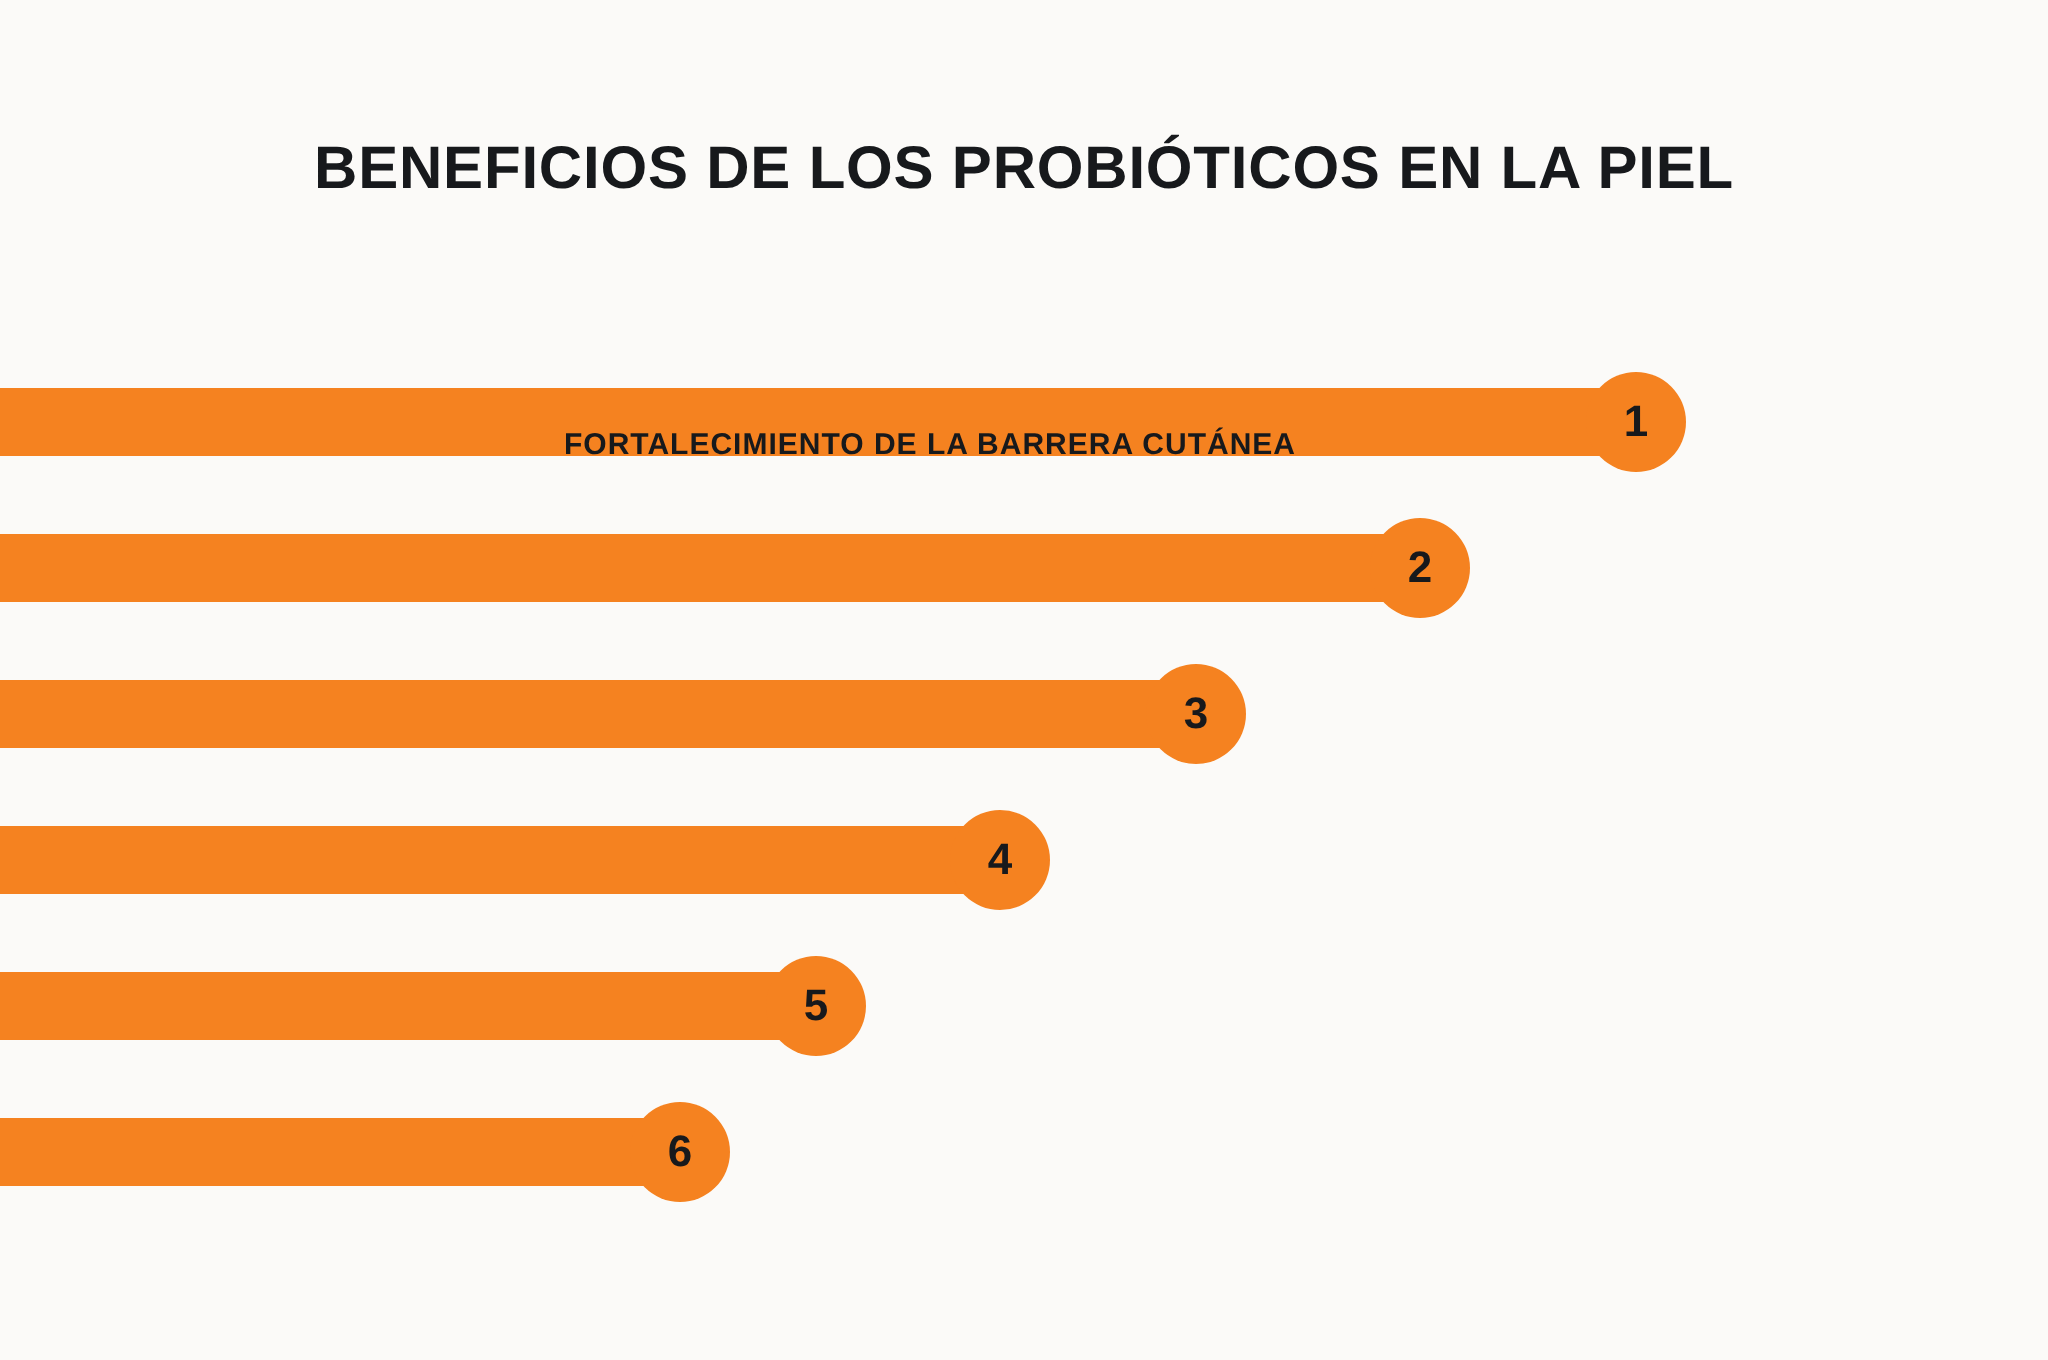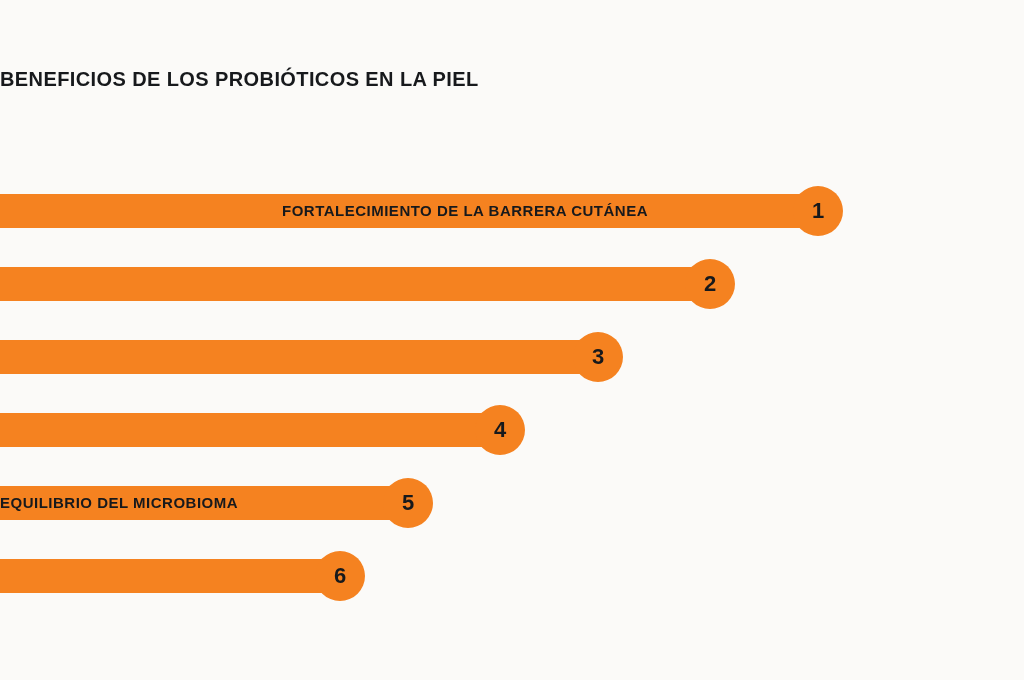--- a/index.html
+++ b/index.html
@@ -18,21 +18,22 @@
     position: relative;
     width: 1024px;
     height: 680px;
     background: #fbfaf8;
   }
   .title {
     position: absolute;
     top: 68px;
     left: 0;
     width: 1024px;
-    font-size: 20px;
+    text-align: center;
+    font-size: 30px;
     font-weight: bold;
     letter-spacing: 0.4px;
     color: #17191c;
     font-family: "Liberation Sans", sans-serif;
   }
   .bars {
     position: absolute;
     top: 186px;
     left: 0;
     width: 1024px;
@@ -61,21 +62,21 @@
     display: flex;
     align-items: center;
     justify-content: center;
     color: #17191c;
     font-weight: bold;
     font-size: 22px;
     font-family: "Liberation Sans", sans-serif;
   }
   .bar-label {
     position: absolute;
-    top: 8px;
+    top: 20px;
     height: 34px;
     line-height: 34px;
     font-size: 15px;
     font-weight: bold;
     letter-spacing: 0.5px;
     color: #17191c;
     white-space: nowrap;
     text-align: right;
     font-family: "Liberation Sans", sans-serif;
   }
@@ -106,21 +107,20 @@
     </div>
 
     <div class="bar-row">
       <div class="bar" style="width:500px"></div>
       <div class="knob" style="left:475px">4</div>
     </div>
 
     <div class="bar-row">
       <div class="bar" style="width:408px"></div>
       <div class="knob" style="left:383px">5</div>
-      <div class="bar-label" style="left:0px;width:238px">EQUILIBRIO DEL MICROBIOMA</div>
     </div>
 
     <div class="bar-row">
       <div class="bar" style="width:340px"></div>
       <div class="knob" style="left:315px">6</div>
     </div>
 
   </div>
 </div>
 

